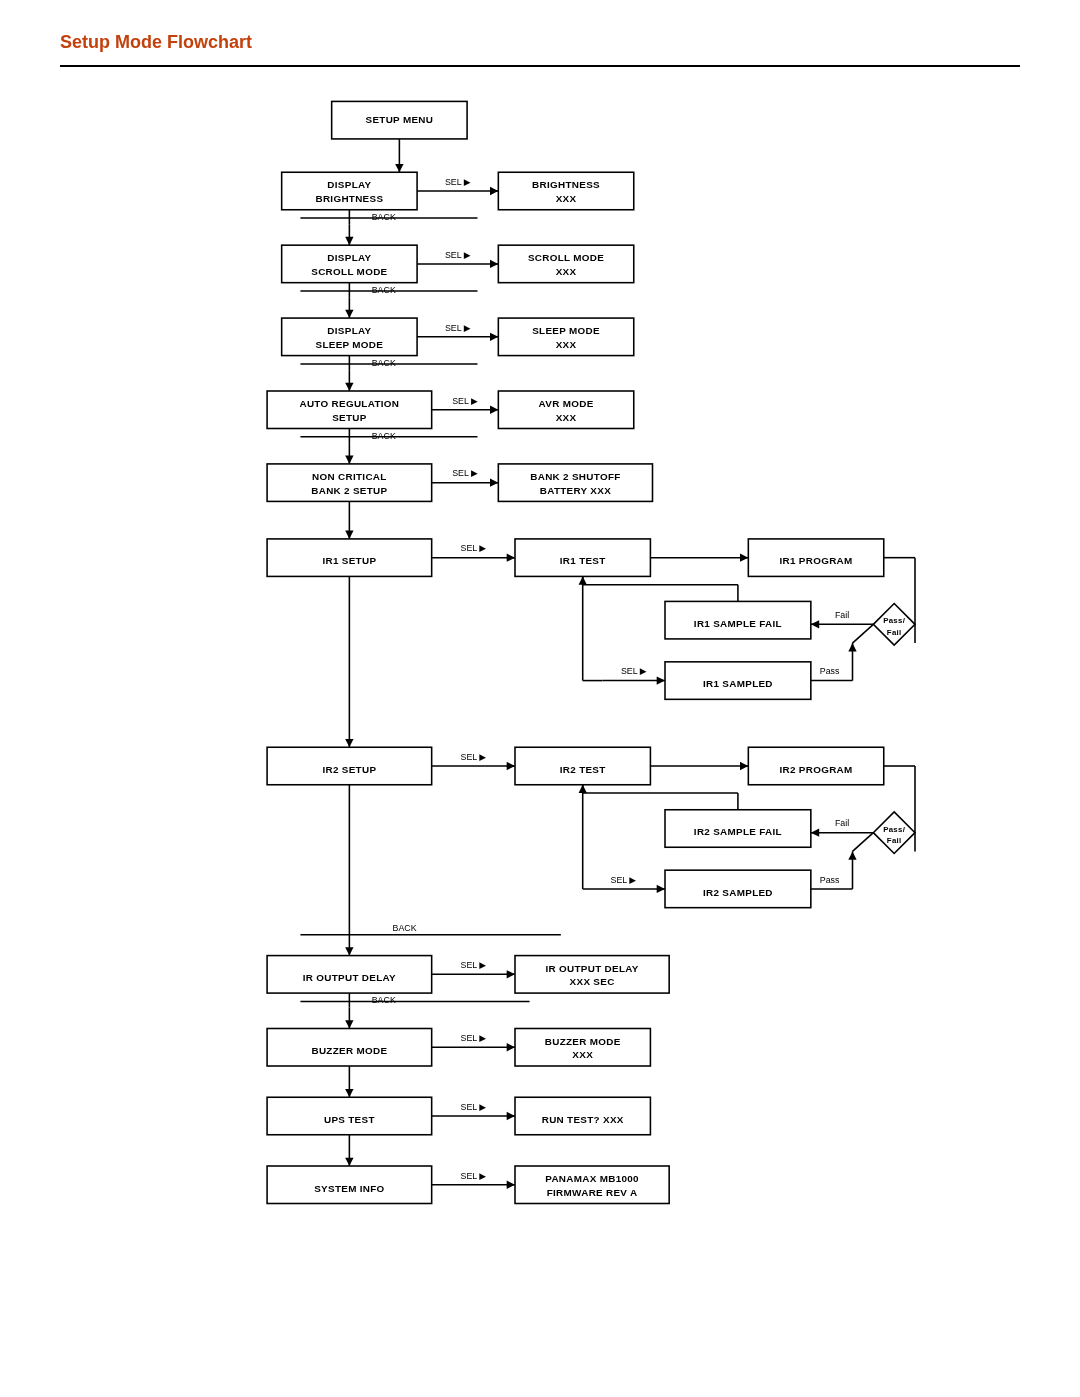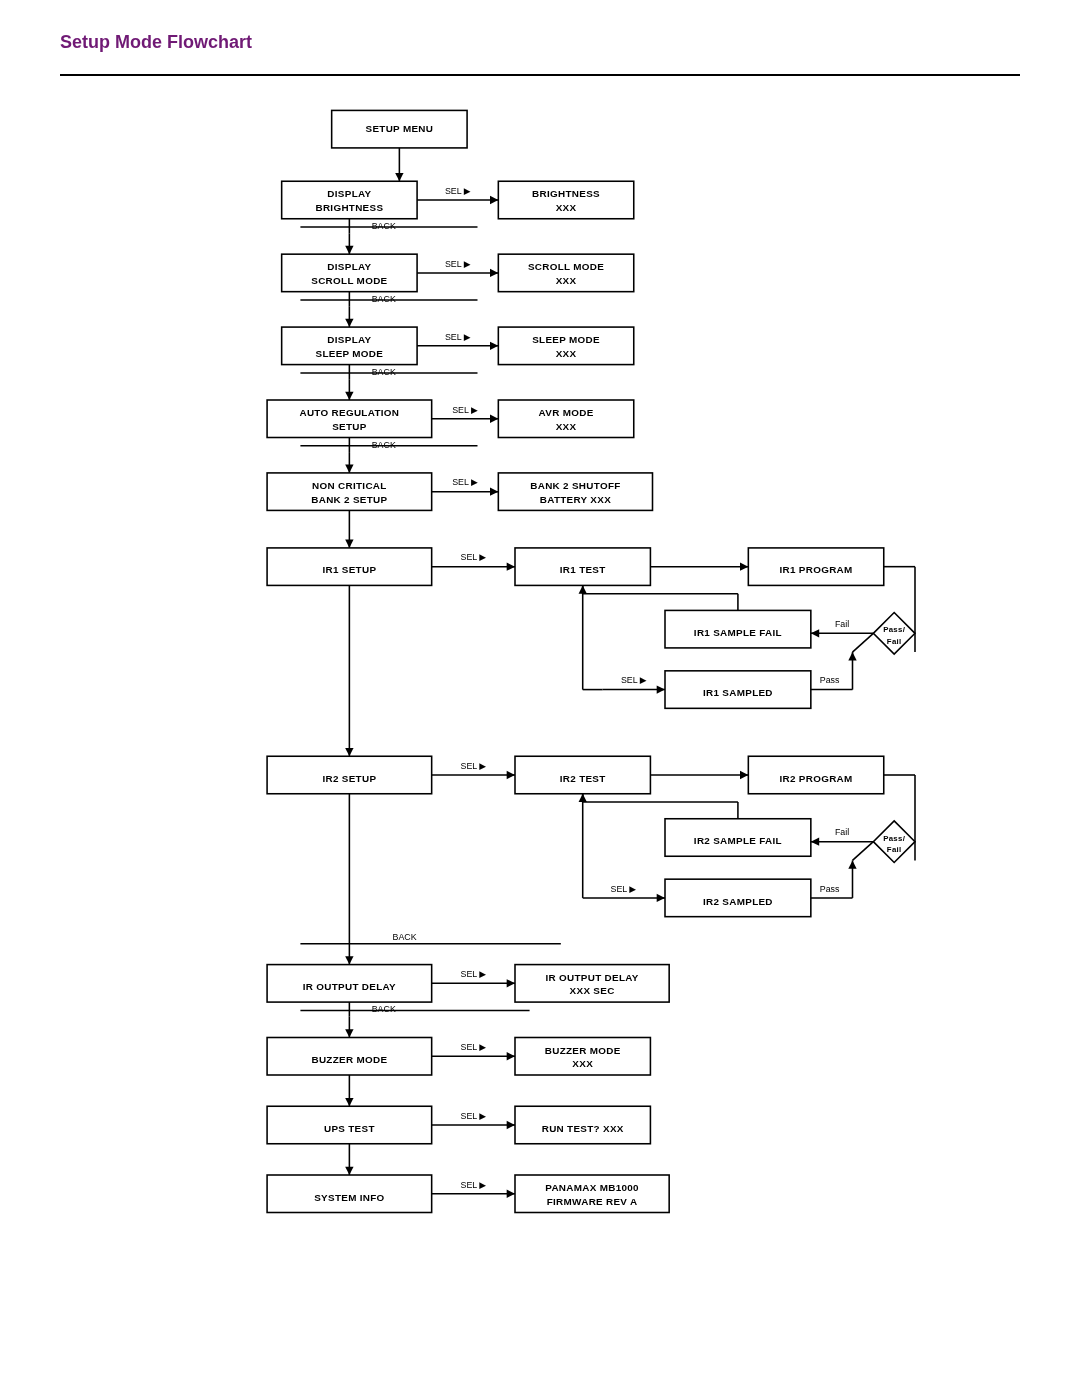--- a/index.html
+++ b/index.html
@@ -20,22 +20,22 @@
       flex-direction: column;
     }
 
     .page-header {
       padding: 32px 60px 0 60px;
     }
 
     .page-title {
       font-size: 18px;
       font-weight: bold;
-      color: #701a75;
-      margin-bottom: 21px;
+      color: #c2410c;
+      margin-bottom: 12px;
     }
 
     .header-line {
       border: none;
       border-top: 2px solid #000;
       width: 100%;
       margin-bottom: 0;
     }
 
     .flowchart-area {

